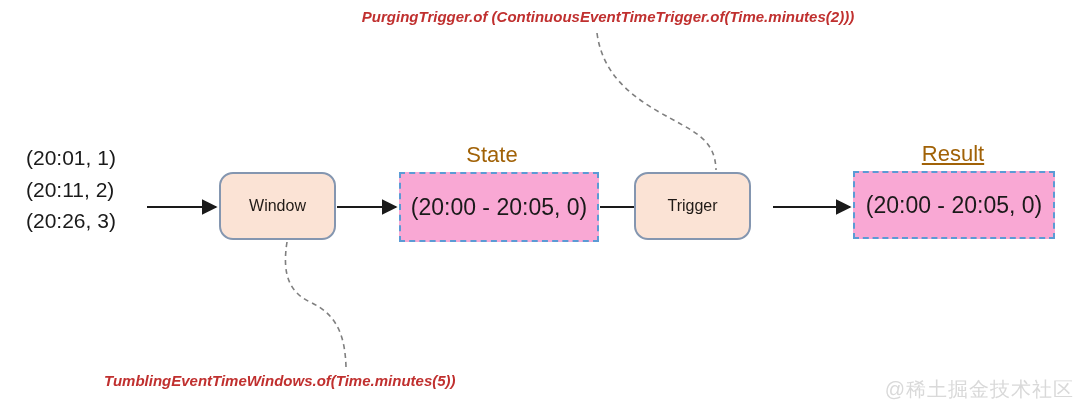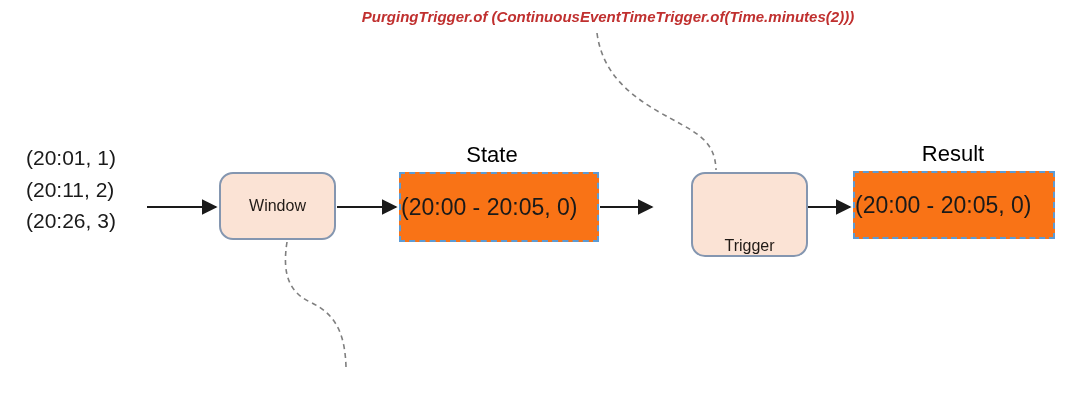--- a/index.html
+++ b/index.html
@@ -40,43 +40,43 @@
     border: 2px solid #8496b0;
     border-radius: 14px;
     background: #fbe3d5;
     display: flex;
     align-items: center;
     justify-content: center;
     font-size: 16px;
     color: #201a16;
   }
   .window-box { left: 219px; top: 172px; width: 117px; height: 68px; }
-  .trigger-box { left: 691px; top: 172px; width: 117px; height: 85px; align-items: flex-end; }
+  .trigger-box { left: 634px; top: 172px; width: 117px; height: 68px; }
 
   .dashed-box {
     border: 2px dashed #5b9bd5;
-    background: #f97316;
+    background: #f9a8d4;
     display: flex;
     align-items: center;
-    justify-content: flex-start;
+    justify-content: center;
     font-size: 23px;
     color: #1a1a1a;
     white-space: nowrap;
   }
   .state-box  { left: 399px; top: 172px; width: 200px; height: 70px; }
   .result-box { left: 853px; top: 171px; width: 202px; height: 68px; }
 
   .box-label {
     font-size: 22px;
-    color: #000000;
+    color: #a16207;
     white-space: nowrap;
     transform: translateX(-50%);
   }
   .state-label  { left: 492px; top: 142px; }
-  .result-label { left: 953px; top: 141px; }
+  .result-label { left: 953px; top: 141px; text-decoration: underline; }
 
   .watermark {
     right: 6px; top: 376px;
     font-size: 20px;
     color: #d9d9d9;
     letter-spacing: 1px;
     white-space: nowrap;
   }
 
   svg.overlay {
@@ -106,20 +106,21 @@
 
     <line x1="773" y1="207" x2="850" y2="207" stroke="#1a1a1a" stroke-width="2" marker-end="url(#arrow)"></line>
 
     <path d="M 597 33 C 602 72, 628 94, 659 112 C 694 132, 715 138, 716 170" fill="none" stroke="#7f7f7f" stroke-width="1.6" stroke-dasharray="5 4"></path>
 
     <path d="M 287 242 C 282 274, 289 292, 310 302 C 336 314, 345 334, 346 367" fill="none" stroke="#7f7f7f" stroke-width="1.6" stroke-dasharray="5 4"></path>
   </svg>
 
   <div class="abs annotation top-annotation">PurgingTrigger.of (ContinuousEventTimeTrigger.of(Time.minutes(2)))</div>
 
+  <div class="abs annotation bottom-annotation">TumblingEventTimeWindows.of(Time.minutes(5))</div>
 
   <div class="abs events">
     <div>(20:01, 1)</div>
     <div>(20:11, 2)</div>
     <div>(20:26, 3)</div>
   </div>
 
   <div class="abs node-box window-box">
     <span>Window</span>
   </div>
@@ -131,14 +132,15 @@
 
   <div class="abs node-box trigger-box">
     <span>Trigger</span>
   </div>
 
   <div class="abs box-label result-label">Result</div>
   <div class="abs dashed-box result-box">
     <span>(20:00 - 20:05, 0)</span>
   </div>
 
+  <div class="abs watermark">@稀土掘金技术社区</div>
 
 </div>
 
 </body></html>

